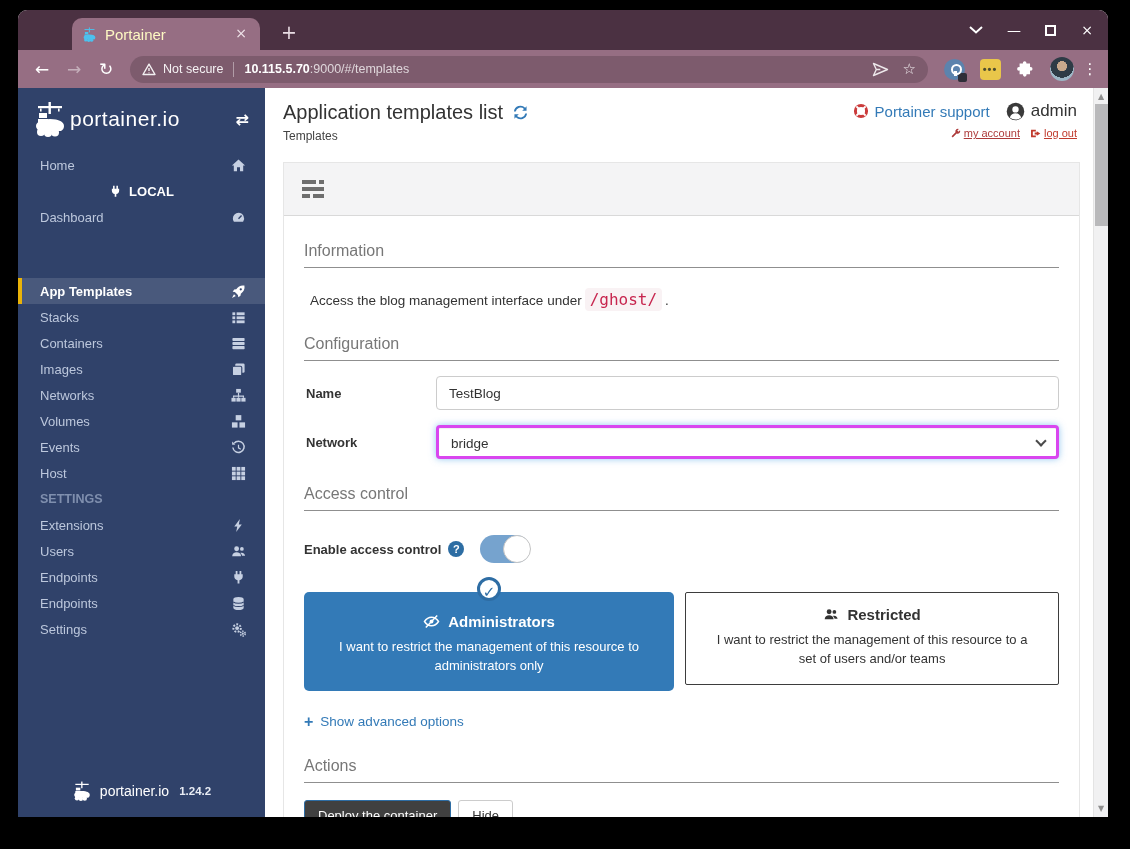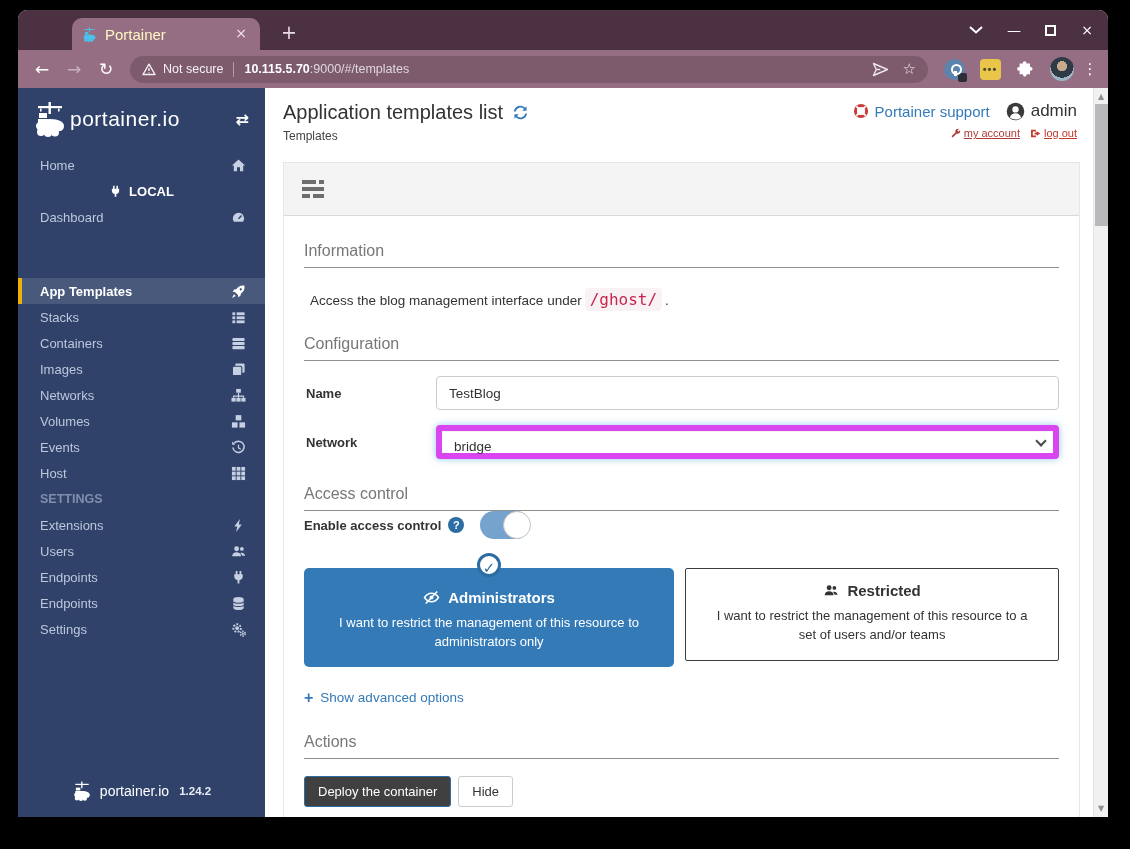--- a/index.html
+++ b/index.html
@@ -90,27 +90,27 @@
 
   .section-title { margin-top:26px; font-size:16px; color:#777; padding-bottom:7px; border-bottom:1px solid #8f8f8f; }
   .info-text { margin:22px 0 4px 6px; font-size:13.5px; color:#333; }
   .code { font-family:"DejaVu Sans Mono",monospace; font-size:16px; color:#c7254e; background:#f9f2f4; padding:2px 5px; border-radius:4px; margin:0 3px; }
 
   .form-row { display:grid; grid-template-columns:132px 1fr; align-items:center; margin-top:15px; }
   .form-label { font-size:13px; font-weight:bold; color:#333; padding-left:2px; }
   .text-input { height:34px; width:100%; border:1px solid #ccc; border-radius:4px; padding:0 12px; font-size:13.5px; color:#333;
                 font-family:"Liberation Sans",sans-serif; outline:none; }
   .select-wrap { position:relative; }
-  .select-input { height:34px; width:100%; border:6px solid #d946ef; border-radius:4px; padding:0 12px; font-size:13.5px; color:#333;
+  .select-input { height:34px; width:100%; border:3px solid #d946ef; border-radius:4px; padding:0 12px; font-size:13.5px; color:#333;
                   background:#fff; appearance:none; -webkit-appearance:none; font-family:"Liberation Sans",sans-serif;
                   box-shadow:inset 0 1px 1px rgba(0,0,0,.06), 0 0 7px rgba(102,175,233,.7); outline:none; }
   .chev { position:absolute; right:14px; top:12px; width:8px; height:8px; border-right:2px solid #4a4a4a; border-bottom:2px solid #4a4a4a;
           transform:rotate(45deg); pointer-events:none; }
 
-  .toggle-row { display:flex; align-items:center; }
+  .toggle-row { display:flex; align-items:center; margin-top:24px; }
   .toggle-label { font-size:13px; font-weight:bold; color:#333; }
   .q-ico { width:16px; height:16px; border-radius:50%; background:#2d6da3; color:#fff; font-size:11px; font-weight:bold;
            text-align:center; line-height:16px; margin-left:7px; }
   .switch { width:50px; height:28px; border-radius:15px; background:#76a3ce; margin-left:16px; position:relative; }
   .switch .knob { position:absolute; right:-1px; top:0; width:28px; height:28px; border-radius:50%; background:#fff; border:1px solid #c4c4c4; }
 
   .ownership { display:flex; gap:11px; margin-top:29px; align-items:flex-start; }
   .own-box { text-align:center; border-radius:5px; position:relative; }
   .own-admin { width:377px; background:#337ab7; color:#fff; padding:21px 26px 15px; }
   .own-restricted { width:381px; background:#fff; color:#333; border:1px solid #3d3d3d; border-radius:2px; padding:13px 22px 15px; }

